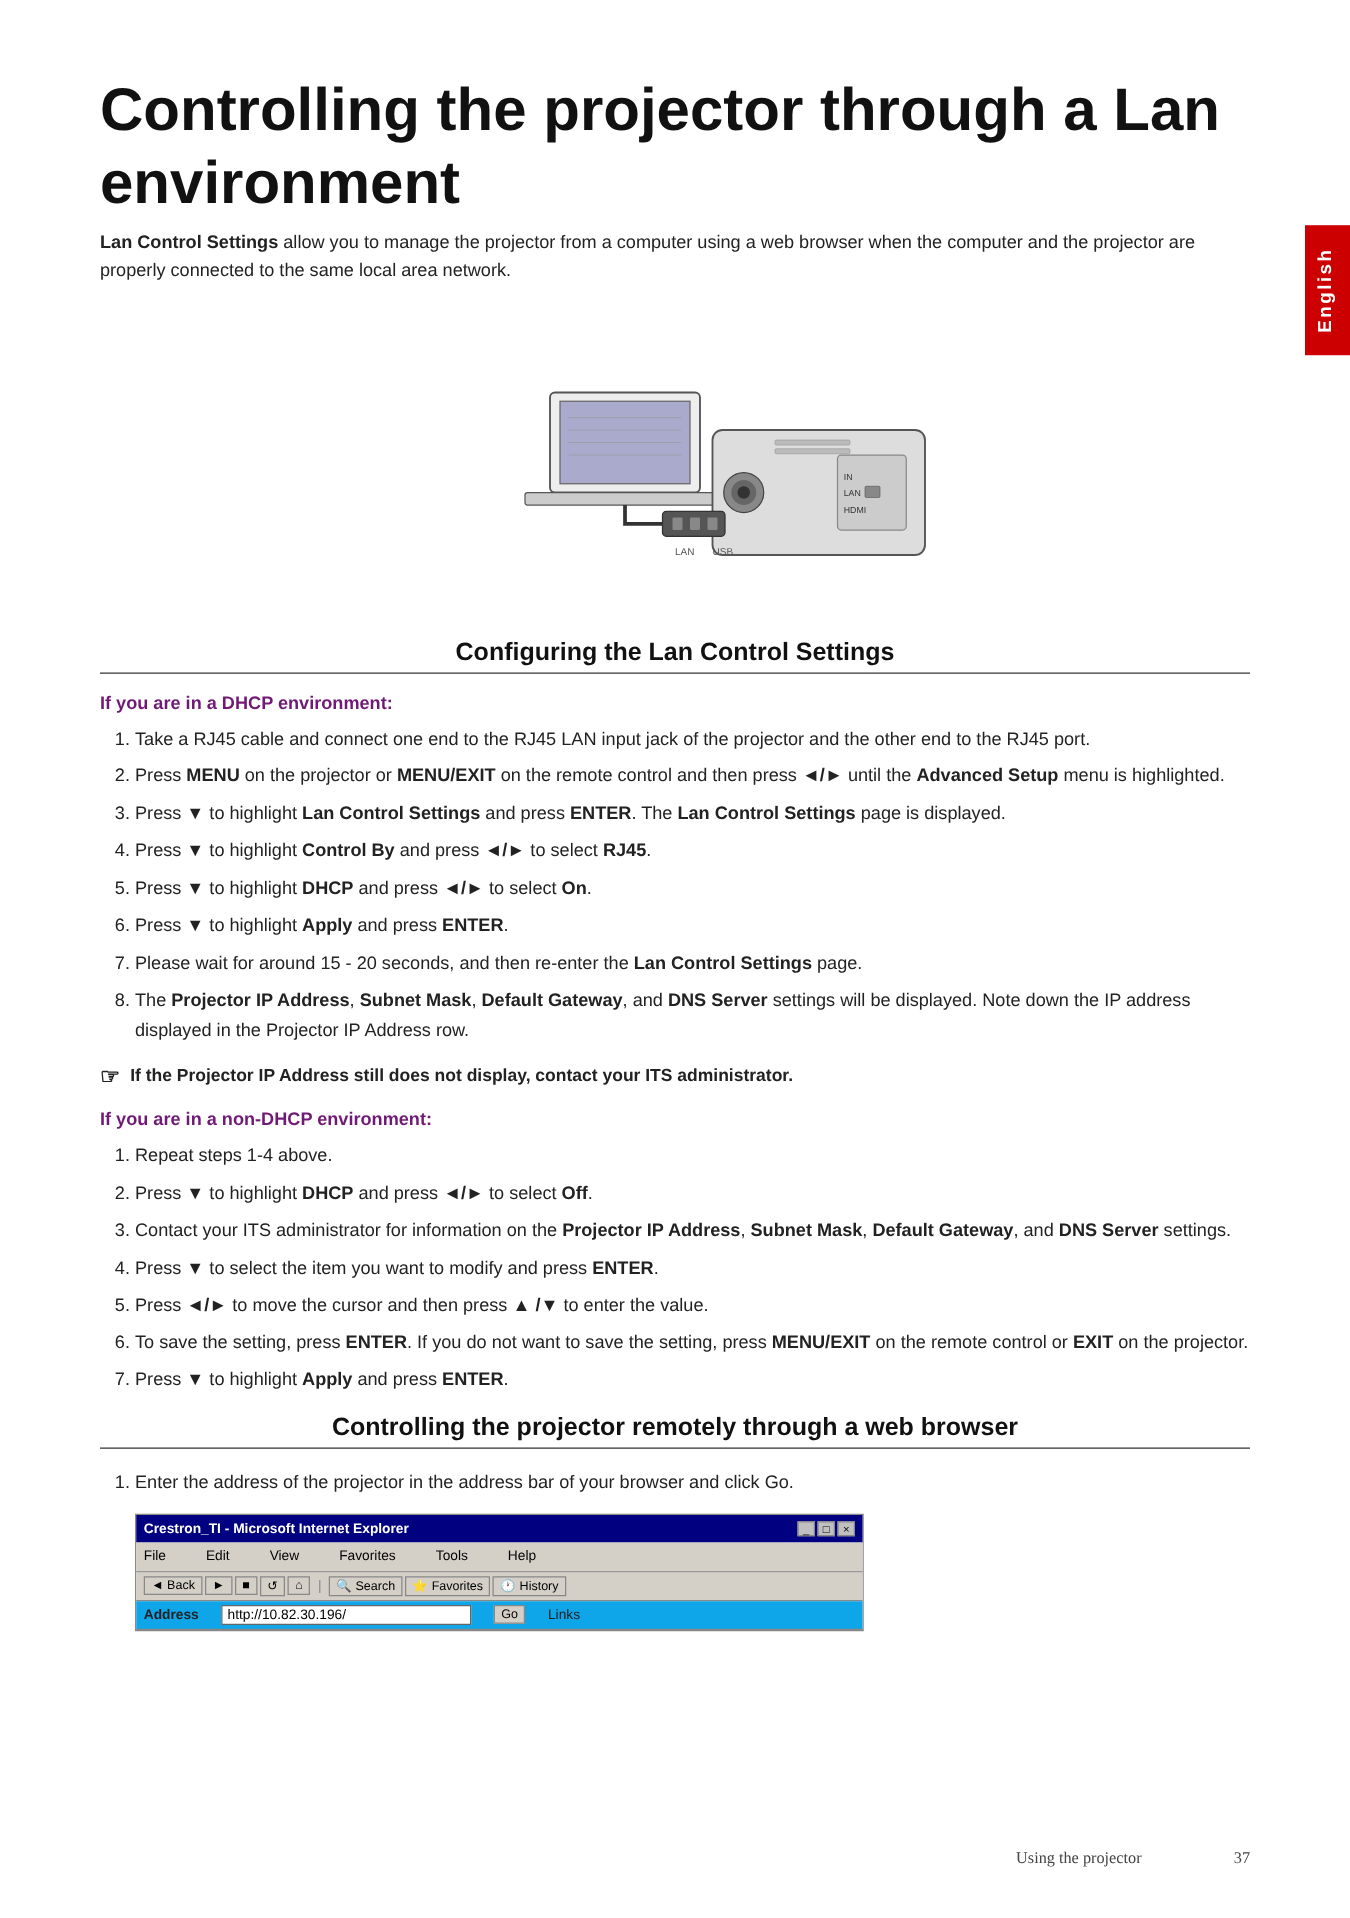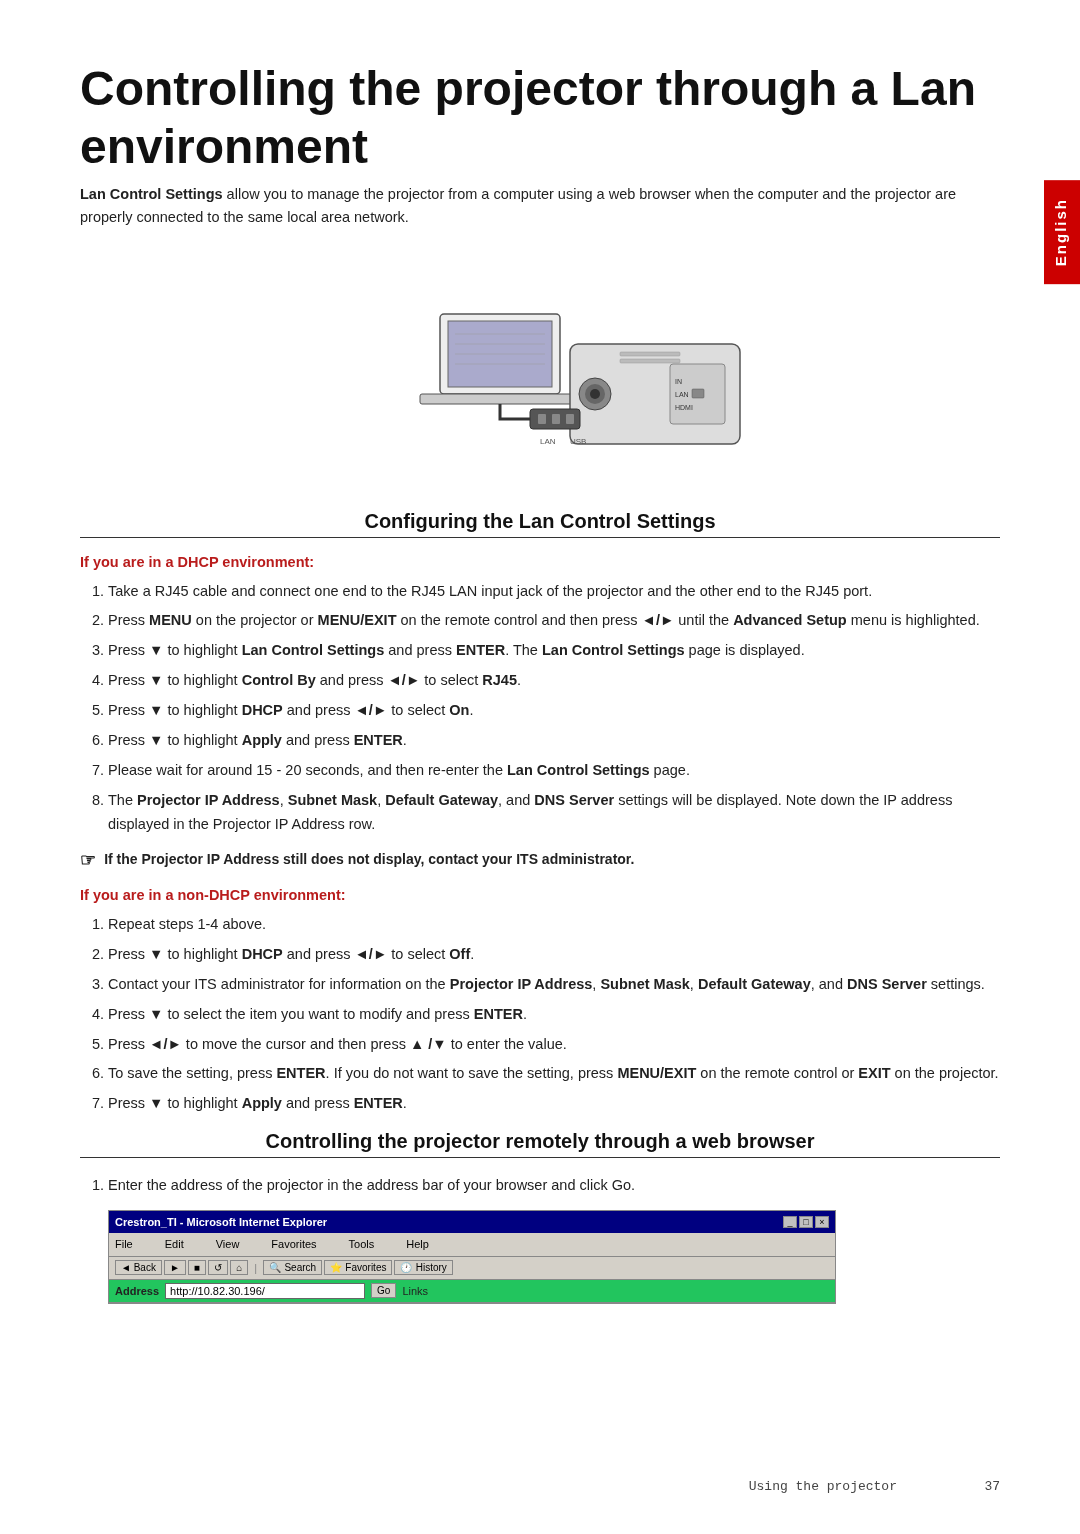--- a/index.html
+++ b/index.html
@@ -83,21 +83,21 @@
       color: #111;
       text-align: center;
     }
 
     
     .sub-heading {
       font-size: 14.5px;
       font-weight: bold;
       font-family: Arial, Helvetica, sans-serif;
       margin-bottom: 10px;
-      color: #b91c1c;
+      color: #701a75;
     }
 
     
     ol {
       margin-left: 28px;
       margin-bottom: 14px;
       font-family: Arial, Helvetica, sans-serif;
       font-size: 14.5px;
       line-height: 1.65;
     }
@@ -122,21 +122,21 @@
     }
 
     .note-icon {
       font-size: 18px;
       margin-top: -2px;
     }
 
     
     .browser-screenshot {
       border: 1px solid #888;
-      width: 728px;
+      width: 583px;
       margin: 12px 0 4px 0;
       font-family: Arial, Helvetica, sans-serif;
       font-size: 11px;
     }
 
     .browser-titlebar {
       background: #000080;
       color: #fff;
       padding: 2px 6px;
       font-size: 11px;
@@ -187,25 +187,25 @@
     }
 
     .browser-toolbar-btn {
       background: #d4d0c8;
       border: 1px solid #888;
       padding: 1px 5px;
       font-size: 10px;
     }
 
     .browser-addressbar {
-      background: #22c55e;
+      background: #0ea5e9;
       padding: 2px 6px;
       display: flex;
       align-items: center;
-      gap: 6px;
+      gap: 18px;
       border-bottom: 1px solid #888;
       font-size: 11px;
     }
 
     .browser-address-label {
       font-weight: bold;
     }
 
     .browser-address-input {
       background: #fff;
@@ -220,21 +220,21 @@
       border: 1px solid #888;
       padding: 1px 5px;
       font-size: 10px;
     }
 
     
     .page-footer {
       position: absolute;
       bottom: 40px;
       right: 80px;
-      font-family: Liberation Mono, monospace;
+      font-family: Liberation Serif, serif;
       font-size: 13px;
       color: #444;
       display: flex;
       gap: 32px;
       align-items: flex-end;
     }
 
     .footer-divider {
       color: #888;
     }

